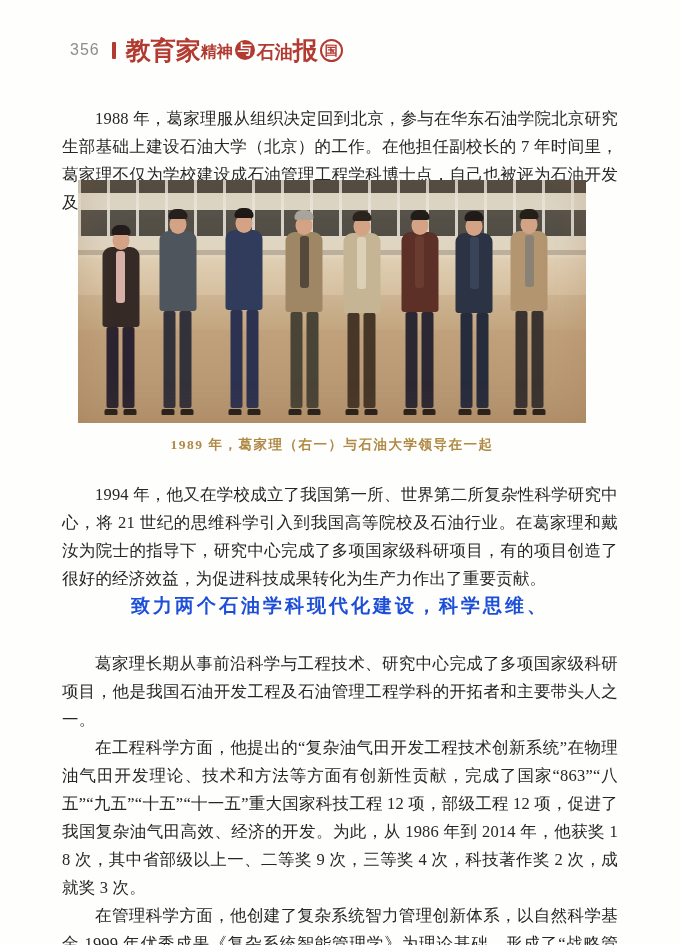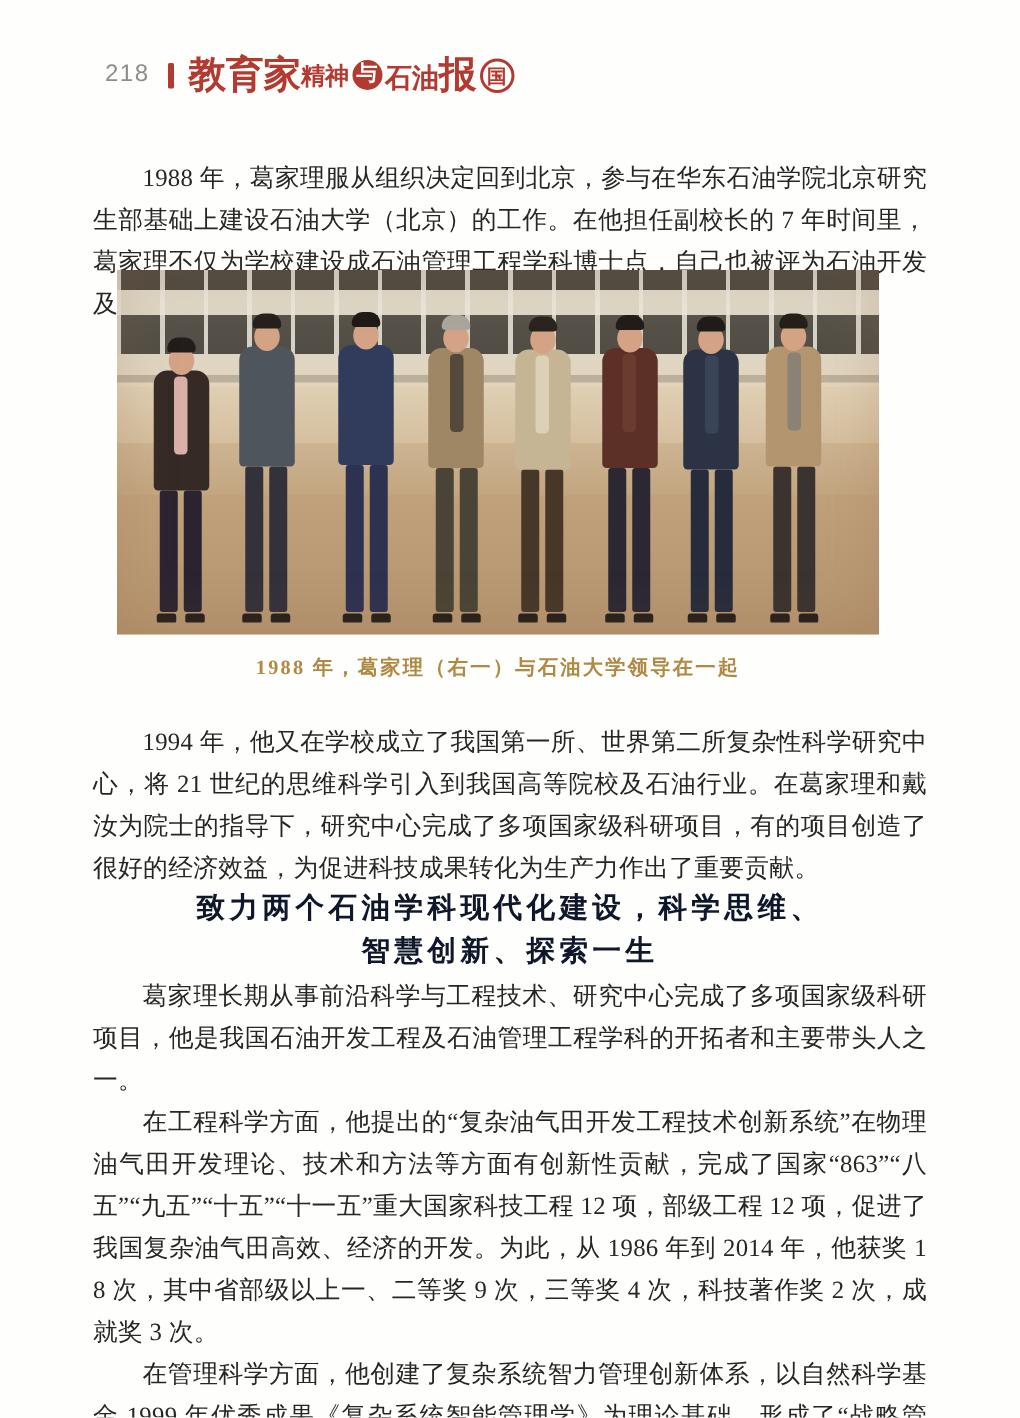--- a/index.html
+++ b/index.html
@@ -100,21 +100,21 @@
 
   .figure-caption{
     margin-top:13px;text-align:center;
     font-size:13.5px;letter-spacing:1.5px;font-weight:bold;
   }
 </style>
 </head>
 <body>
 
 <div class="page-header">
-  <span class="page-num">218</span>
+  <span class="page-num">356</span>
   <span class="header-bar" style="background: rgb(178, 58, 49);"></span>
   <span class="logo">
     <span class="big" style="color: rgb(178, 58, 49);">教育家</span>
     <span class="small" style="color: rgb(178, 58, 49);">精神</span>
     <span class="circle" style="background: rgb(178, 58, 49);">与</span>
     <span class="med" style="color: rgb(178, 58, 49);">石油</span>
     <span class="big" style="color: rgb(178, 58, 49);">报</span>
     <span class="ring" style="color: rgb(178, 58, 49);">国</span>
   </span>
 </div>
@@ -242,27 +242,26 @@
             <b style="background:#3a3330"></b>
           </div>
           <div class="shoes">
             <b></b>
             <b></b>
           </div>
         </div>
       </div>
     <div class="photo-vignette"></div>
   </div>
-  <figcaption class="figure-caption" style="color: rgb(176, 138, 69);">1988 年，葛家理（右一）与石油大学领导在一起</figcaption>
+  <figcaption class="figure-caption" style="color: rgb(176, 138, 69);">1989 年，葛家理（右一）与石油大学领导在一起</figcaption>
 </figure>
 
 <p class="para" id="para2">1994 年，他又在学校成立了我国第一所、世界第二所复杂性科学研究中心，将 21 世纪的思维科学引入到我国高等院校及石油行业。在葛家理和戴汝为院士的指导下，研究中心完成了多项国家级科研项目，有的项目创造了很好的经济效益，为促进科技成果转化为生产力作出了重要贡献。</p>
 
-<div class="section-heading" style="color: #0f172a;">
+<div class="section-heading" style="color: #1d4ed8;">
   <div>致力两个石油学科现代化建设，科学思维、</div>
-  <div>智慧创新、探索一生</div>
 </div>
 
 <div class="flow">
   <p>葛家理长期从事前沿科学与工程技术、研究中心完成了多项国家级科研项目，他是我国石油开发工程及石油管理工程学科的开拓者和主要带头人之一。</p>
   <p>在工程科学方面，他提出的“复杂油气田开发工程技术创新系统”在物理油气田开发理论、技术和方法等方面有创新性贡献，完成了国家“863”“八五”“九五”“十五”“十一五”重大国家科技工程 12 项，部级工程 12 项，促进了我国复杂油气田高效、经济的开发。为此，从 1986 年到 2014 年，他获奖 18 次，其中省部级以上一、二等奖 9 次，三等奖 4 次，科技著作奖 2 次，成就奖 3 次。</p>
   <p>在管理科学方面，他创建了复杂系统智力管理创新体系，以自然科学基金 1999 年优秀成果《复杂系统智能管理学》为理论基础，形成了“战略管理、工程管理、科技管</p>
 </div>
 
 </body></html>

